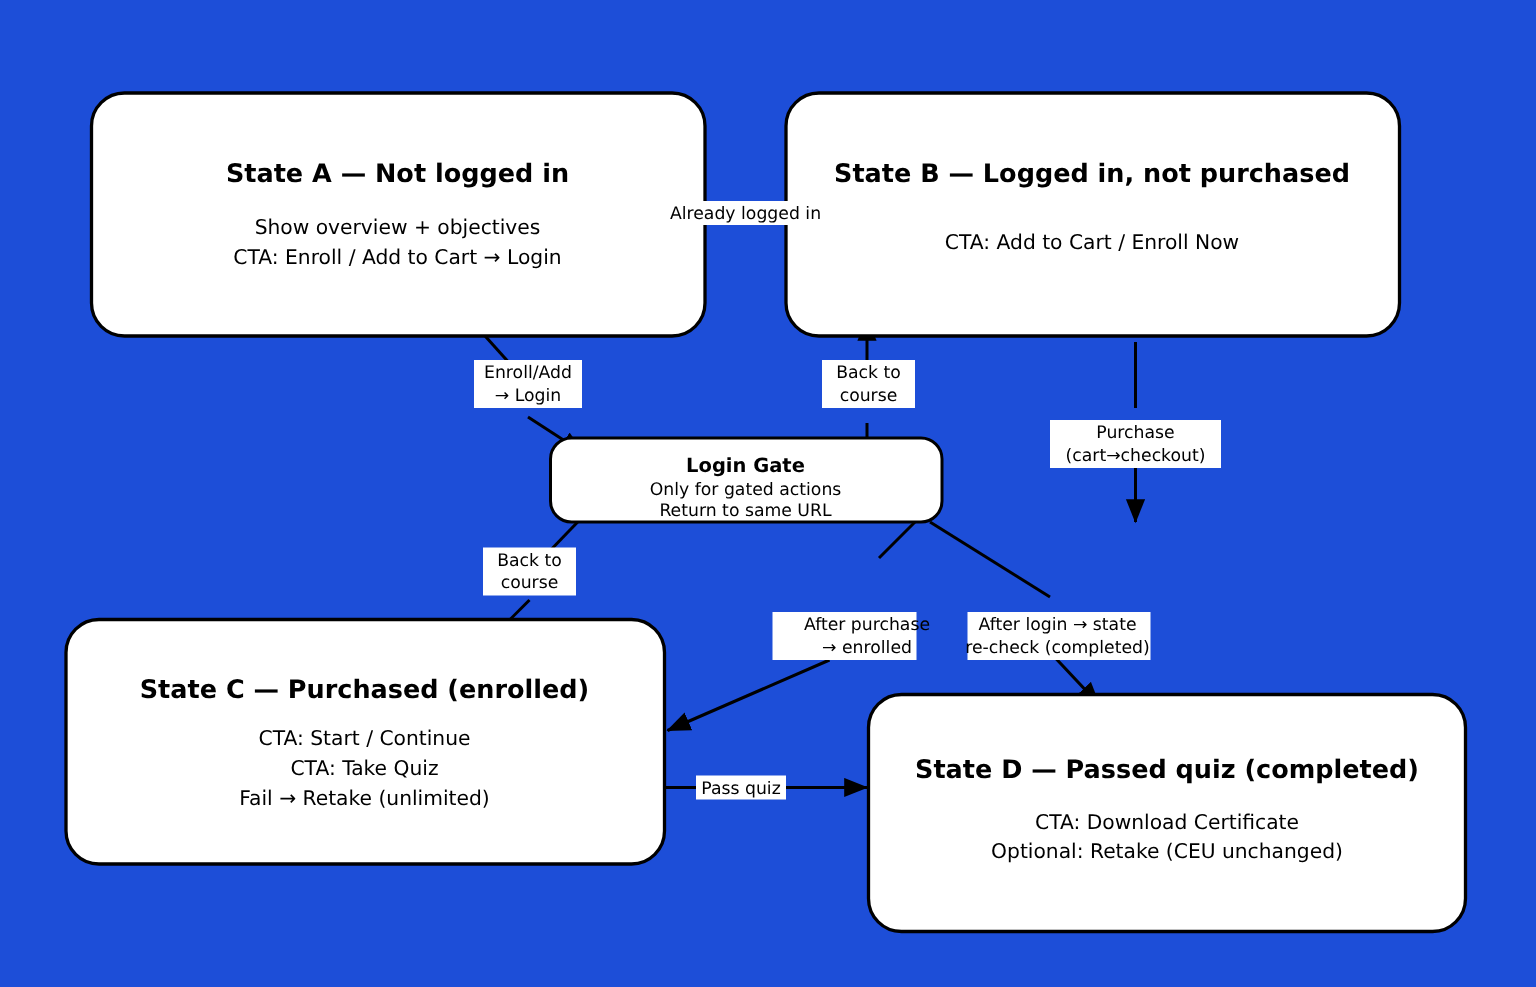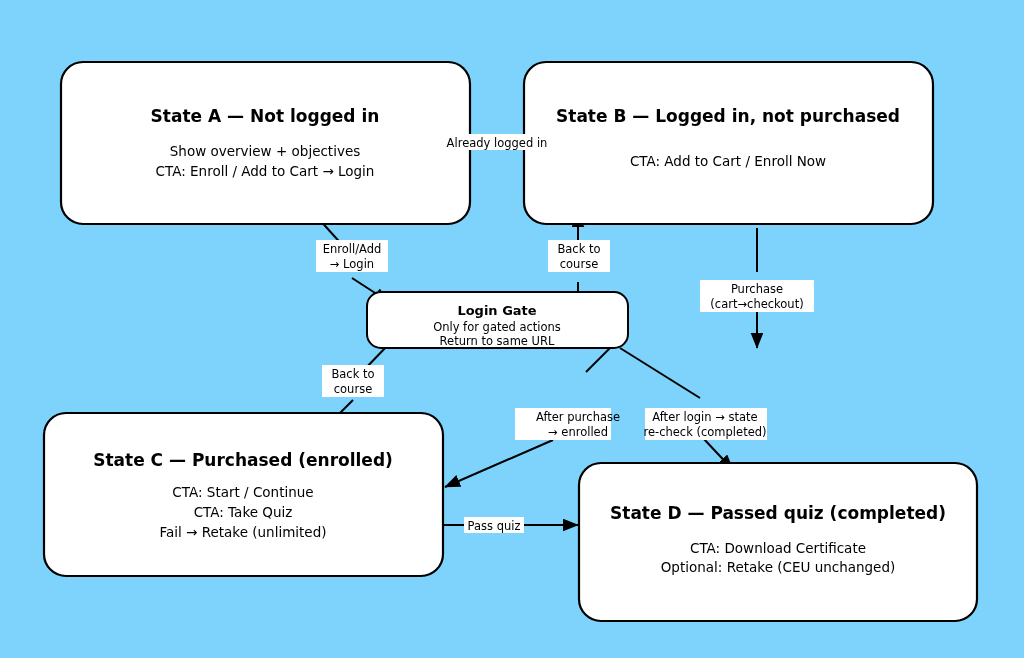--- a/index.html
+++ b/index.html
@@ -10,21 +10,21 @@
   body {
     width: 1024px;
     height: 658px;
     font-family: "DejaVu Sans", sans-serif;
     overflow: hidden;
   }
   #diagram-root {
     position: relative;
     width: 1024px;
     height: 658px;
-    background: #7dd3fc;
+    background: #1d4ed8;
   }
   svg#flow-svg {
     position: absolute;
     top: 0;
     left: 0;
     width: 1024px;
     height: 658px;
   }
   .node-box {
     fill: #ffffff;

